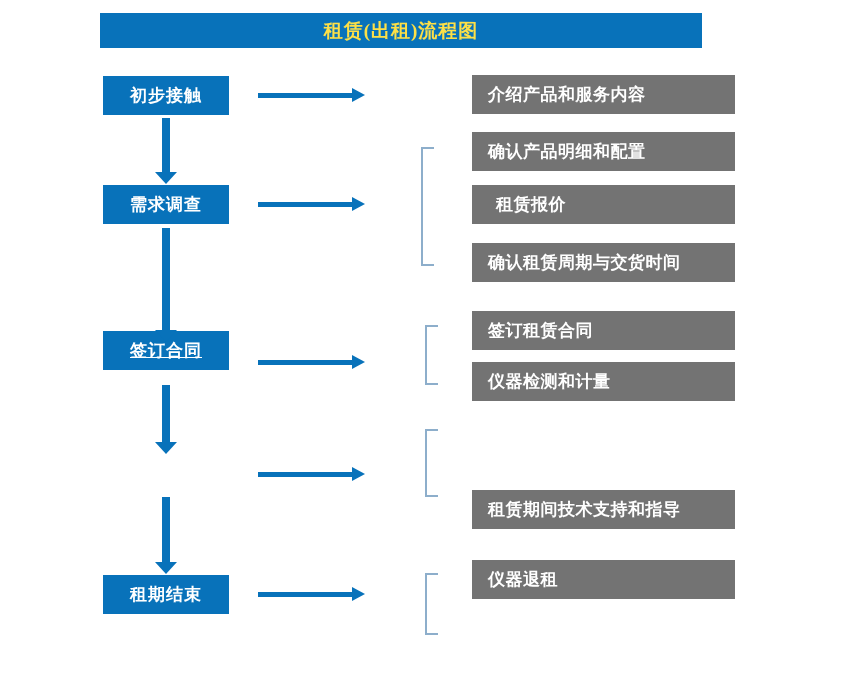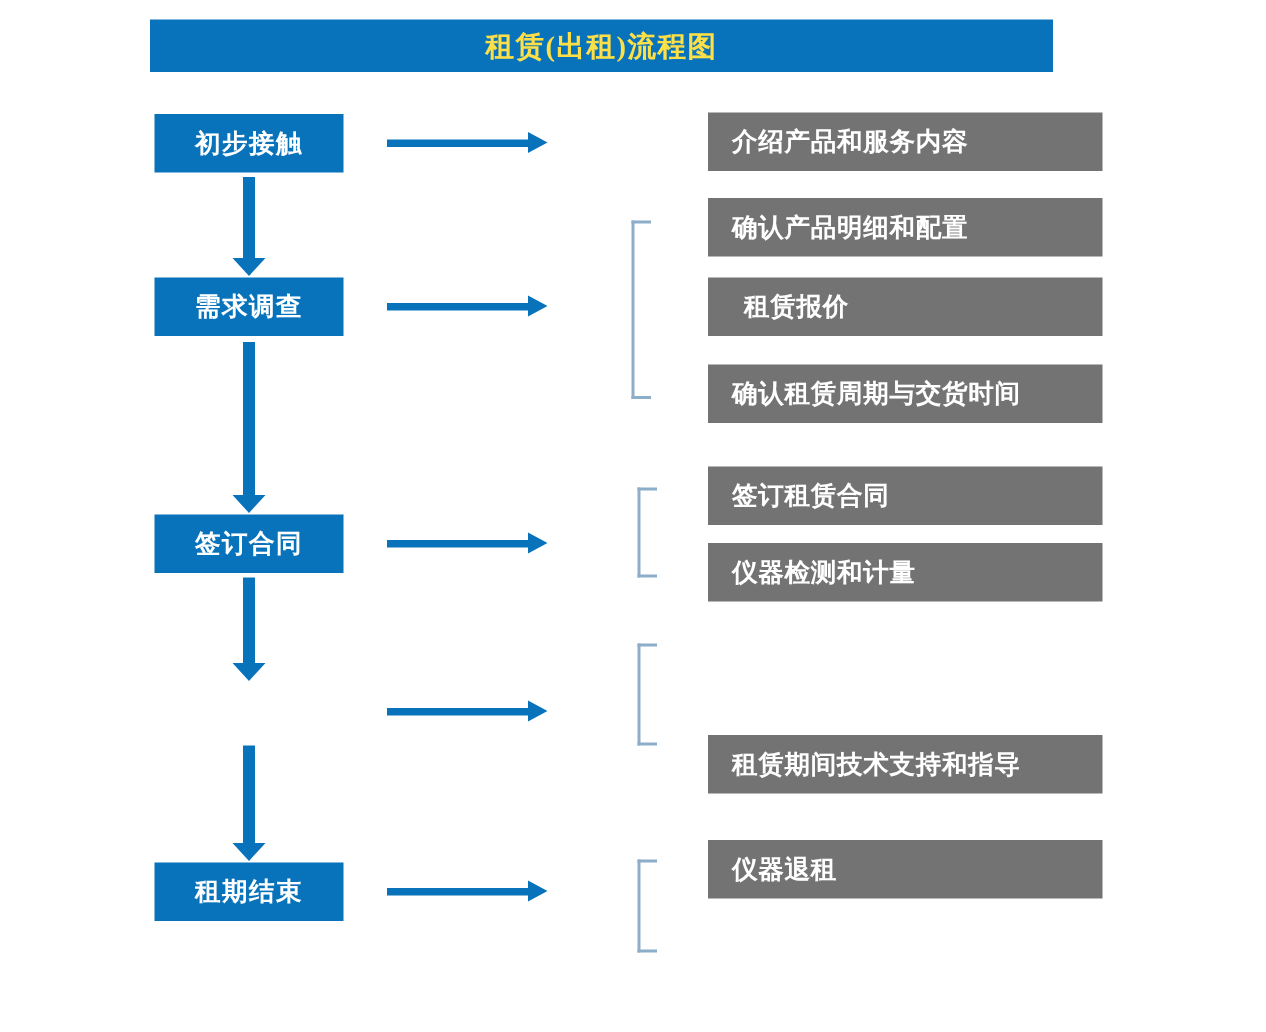--- a/index.html
+++ b/index.html
@@ -125,21 +125,21 @@
 <body>
 
 <div id="canvas">
 
   <div class="title-bar">租赁(出租)流程图</div>
 
   <div class="stage-box" style="left:103px; top:76px;">初步接触</div>
 
   <div class="stage-box" style="left:103px; top:185px;">需求调查</div>
 
-  <div class="stage-box" style="left:103px; top:343px;">签订合同</div>
+  <div class="stage-box" style="left:103px; top:331px;text-decoration:underline;">签订合同</div>
 
 
   <div class="stage-box" style="left:103px; top:575px;">租期结束</div>
 
   <div class="v-arrow" style="left:155px; top:118px; height:66px;">
     <div class="shaft" style="height:54px;"></div>
     <div class="head" style="top:54px;"></div>
   </div>
 
   <div class="v-arrow" style="left:155px; top:228px; height:114px;">

